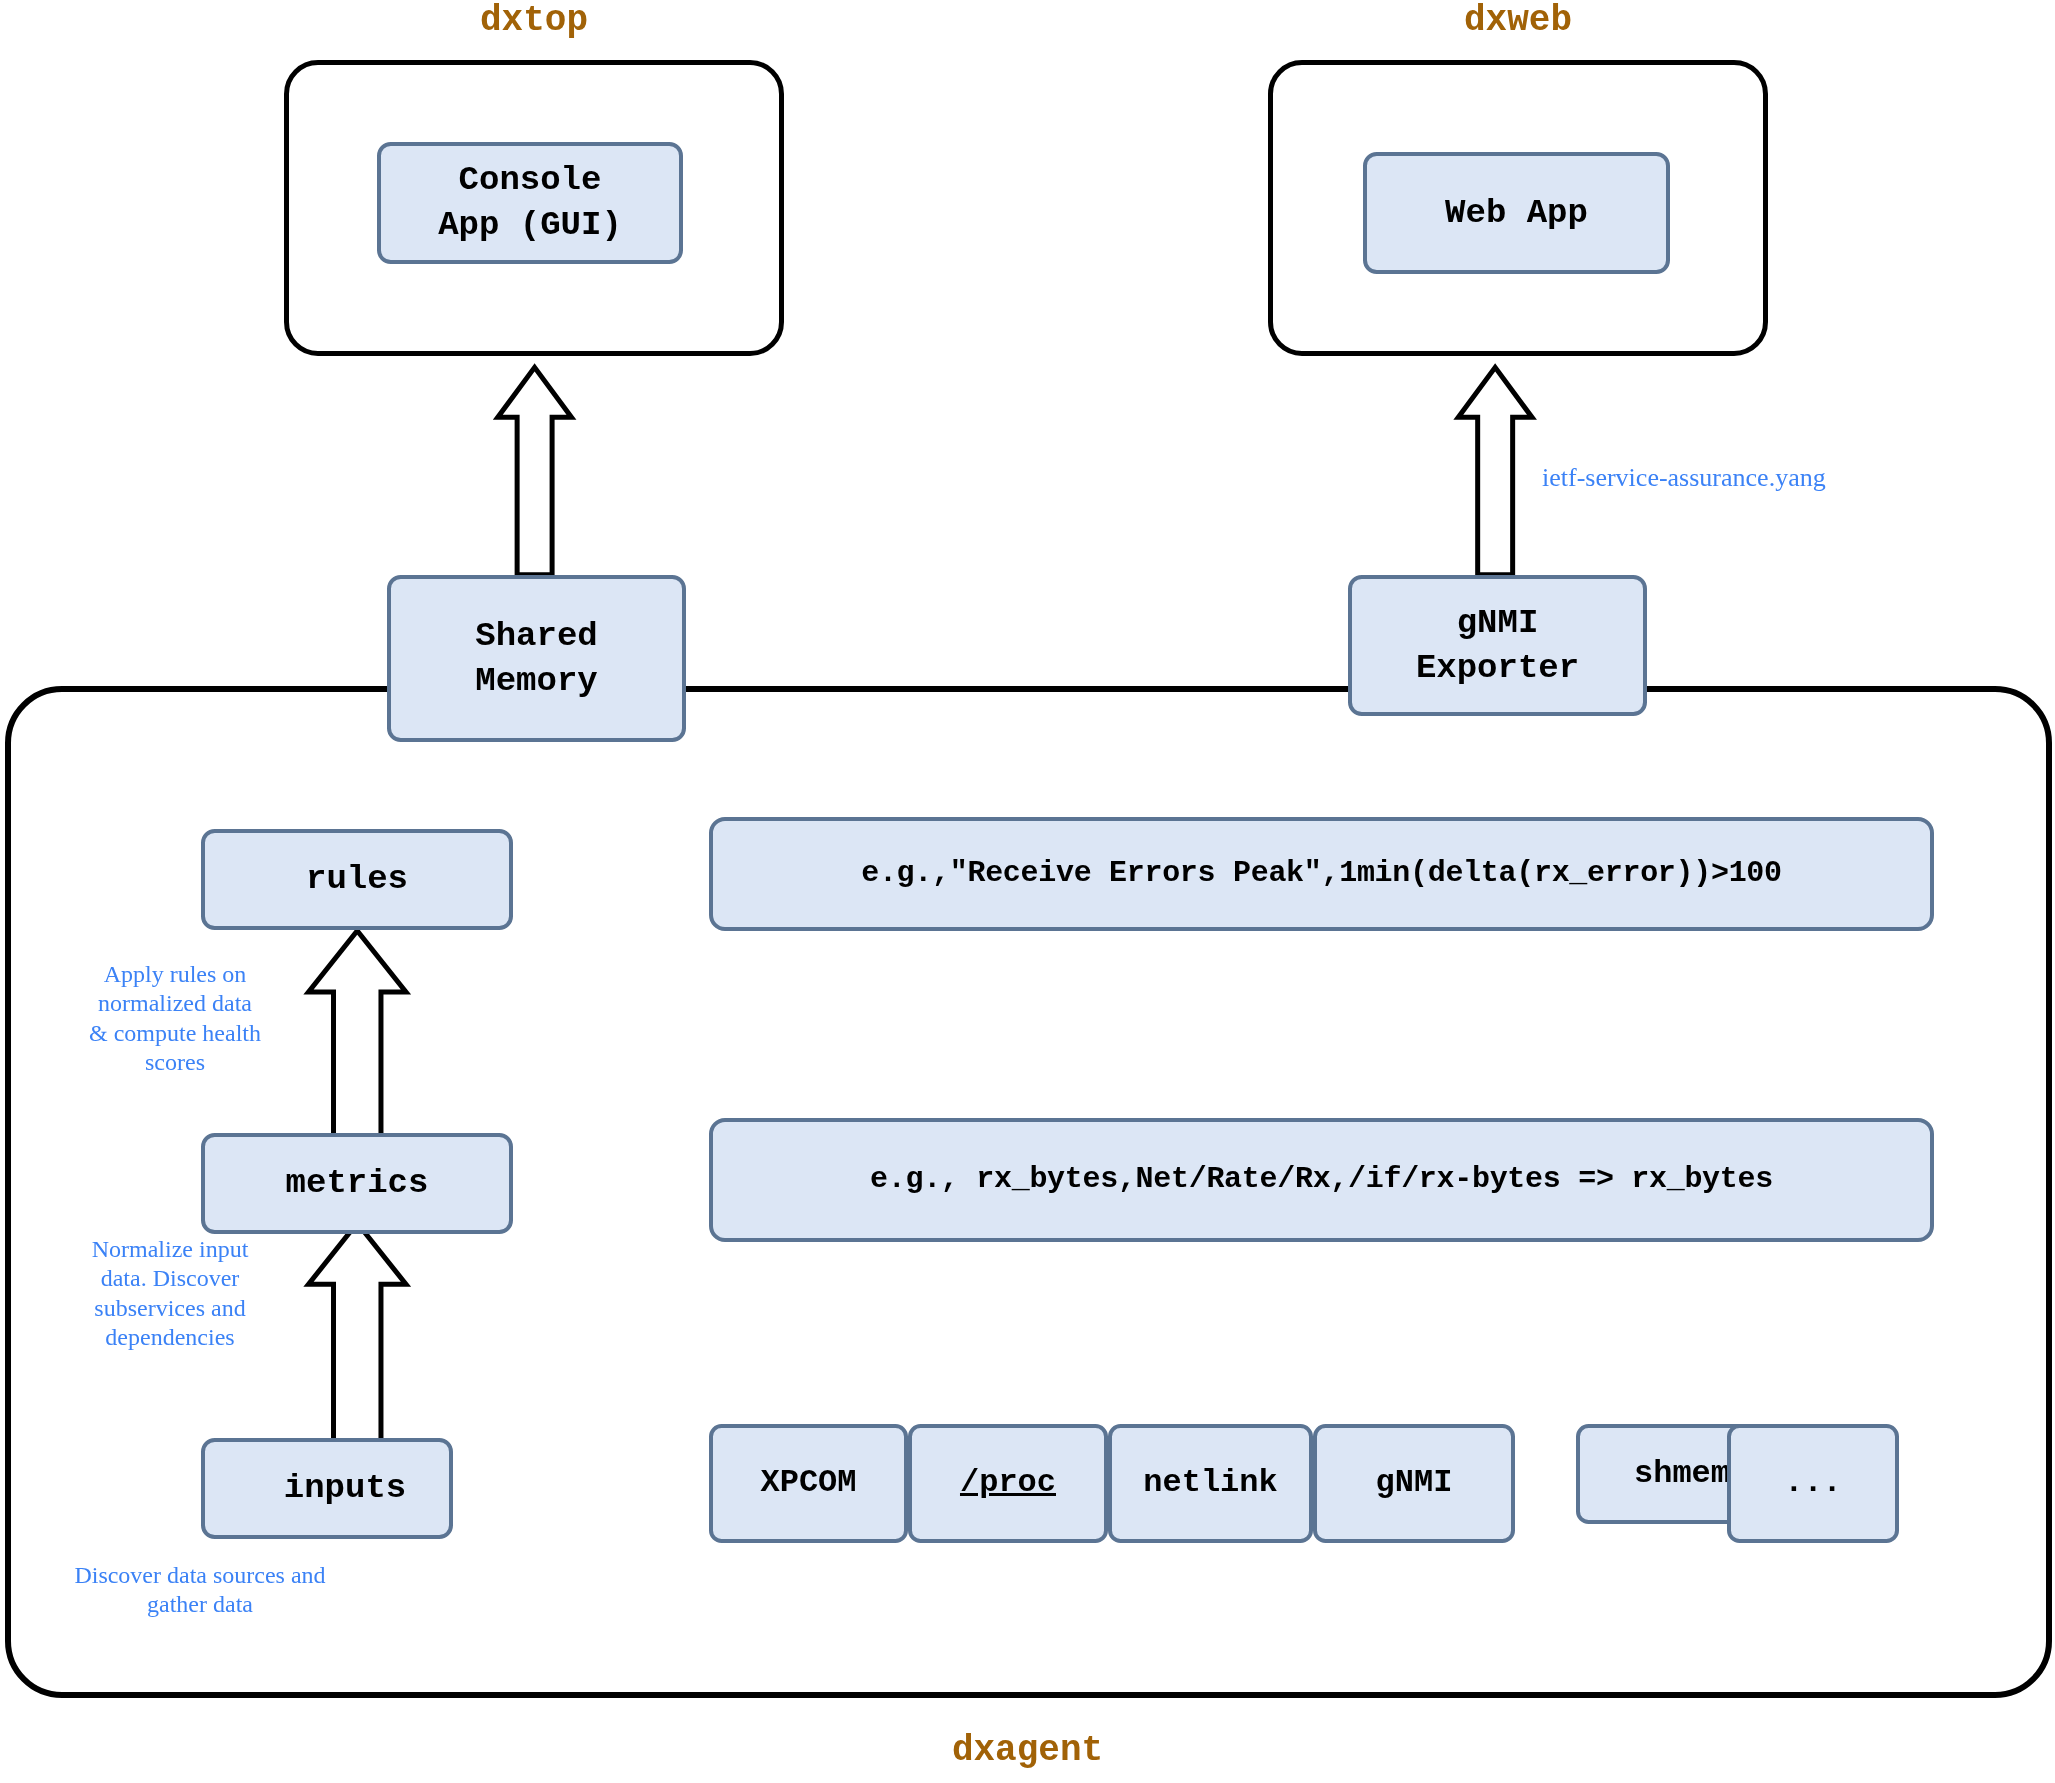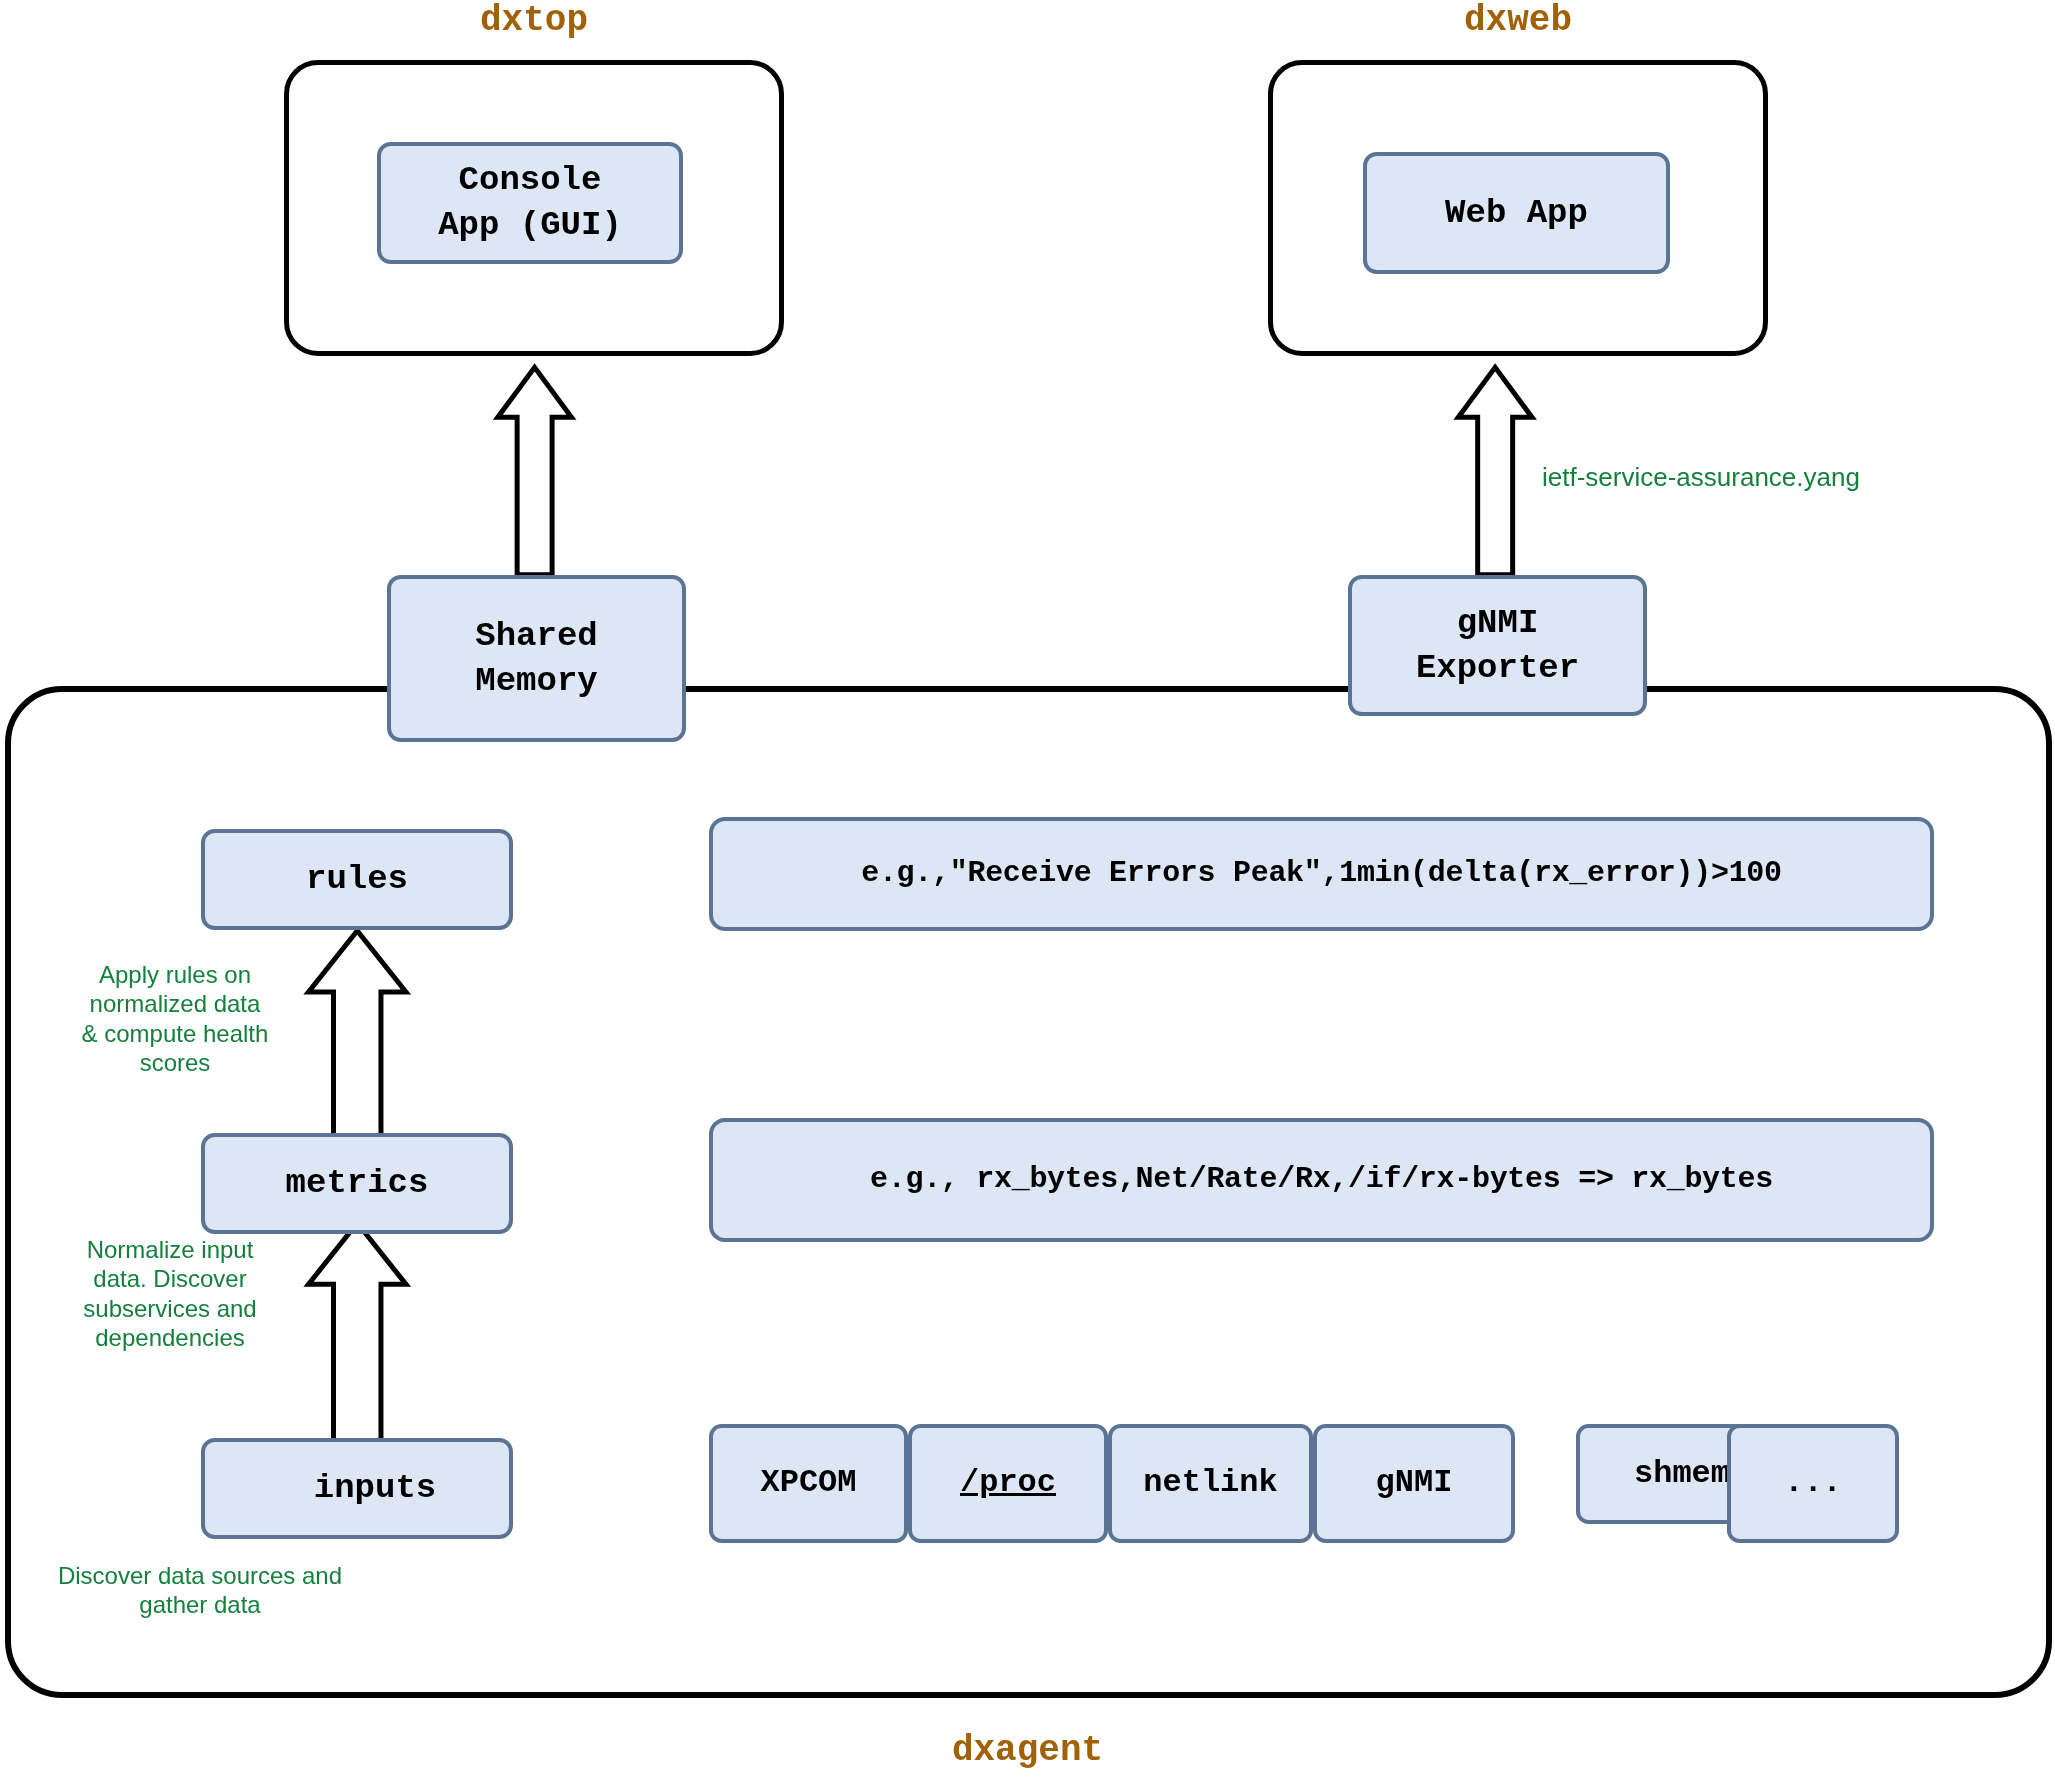--- a/index.html
+++ b/index.html
@@ -56,22 +56,22 @@
   }
   .node.wide {
     border-radius: 16px;
   }
   .node.src {
     border-radius: 12.5px;
   }
   
   .anno {
     position: absolute;
-    font-family: Liberation Sans, sans-serif;
-    color: #15803d;
+    font-family: Liberation Serif, serif;
+    color: #3b82f6;
     text-align: center;
     line-height: 1.22;
     white-space: pre-line;
   }
   .anno.left {
     text-align: center;
   }
   
   svg.layer {
     position: absolute;
@@ -128,21 +128,21 @@
 
   <div class="node" style="left:1348px; top:575px; width:299px; height:141px; font-size:34px;">gNMI
 Exporter</div>
 
   <div class="anno" style="left:1542px; top:462px; width:475px; font-size:26px; text-align:left;">ietf-service-assurance.yang</div>
 
   <div class="node" style="left:201px; top:829px; width:312px; height:101px; font-size:34px;">rules</div>
 
   <div class="node" style="left:201px; top:1133px; width:312px; height:101px; font-size:34px;">metrics</div>
 
-  <div class="node" style="left:201px; top:1438px; width:312px; height:101px; font-size:34px;padding-left:36px;">inputs</div>
+  <div class="node" style="left:201px; top:1438px; width:252px; height:101px; font-size:34px;padding-left:36px;">inputs</div>
 
   <div class="anno left" style="left:50px; top:960px; width:250px; font-size:24px;">Apply rules on
 normalized data
 &amp; compute health
 scores</div>
 
   <div class="anno" style="left:12.5px; top:1561px; width:375px; font-size:24px;">Discover data sources and
 gather data</div>
 
   <div class="anno left" style="left:45px; top:1235px; width:250px; font-size:24px;">Normalize input

